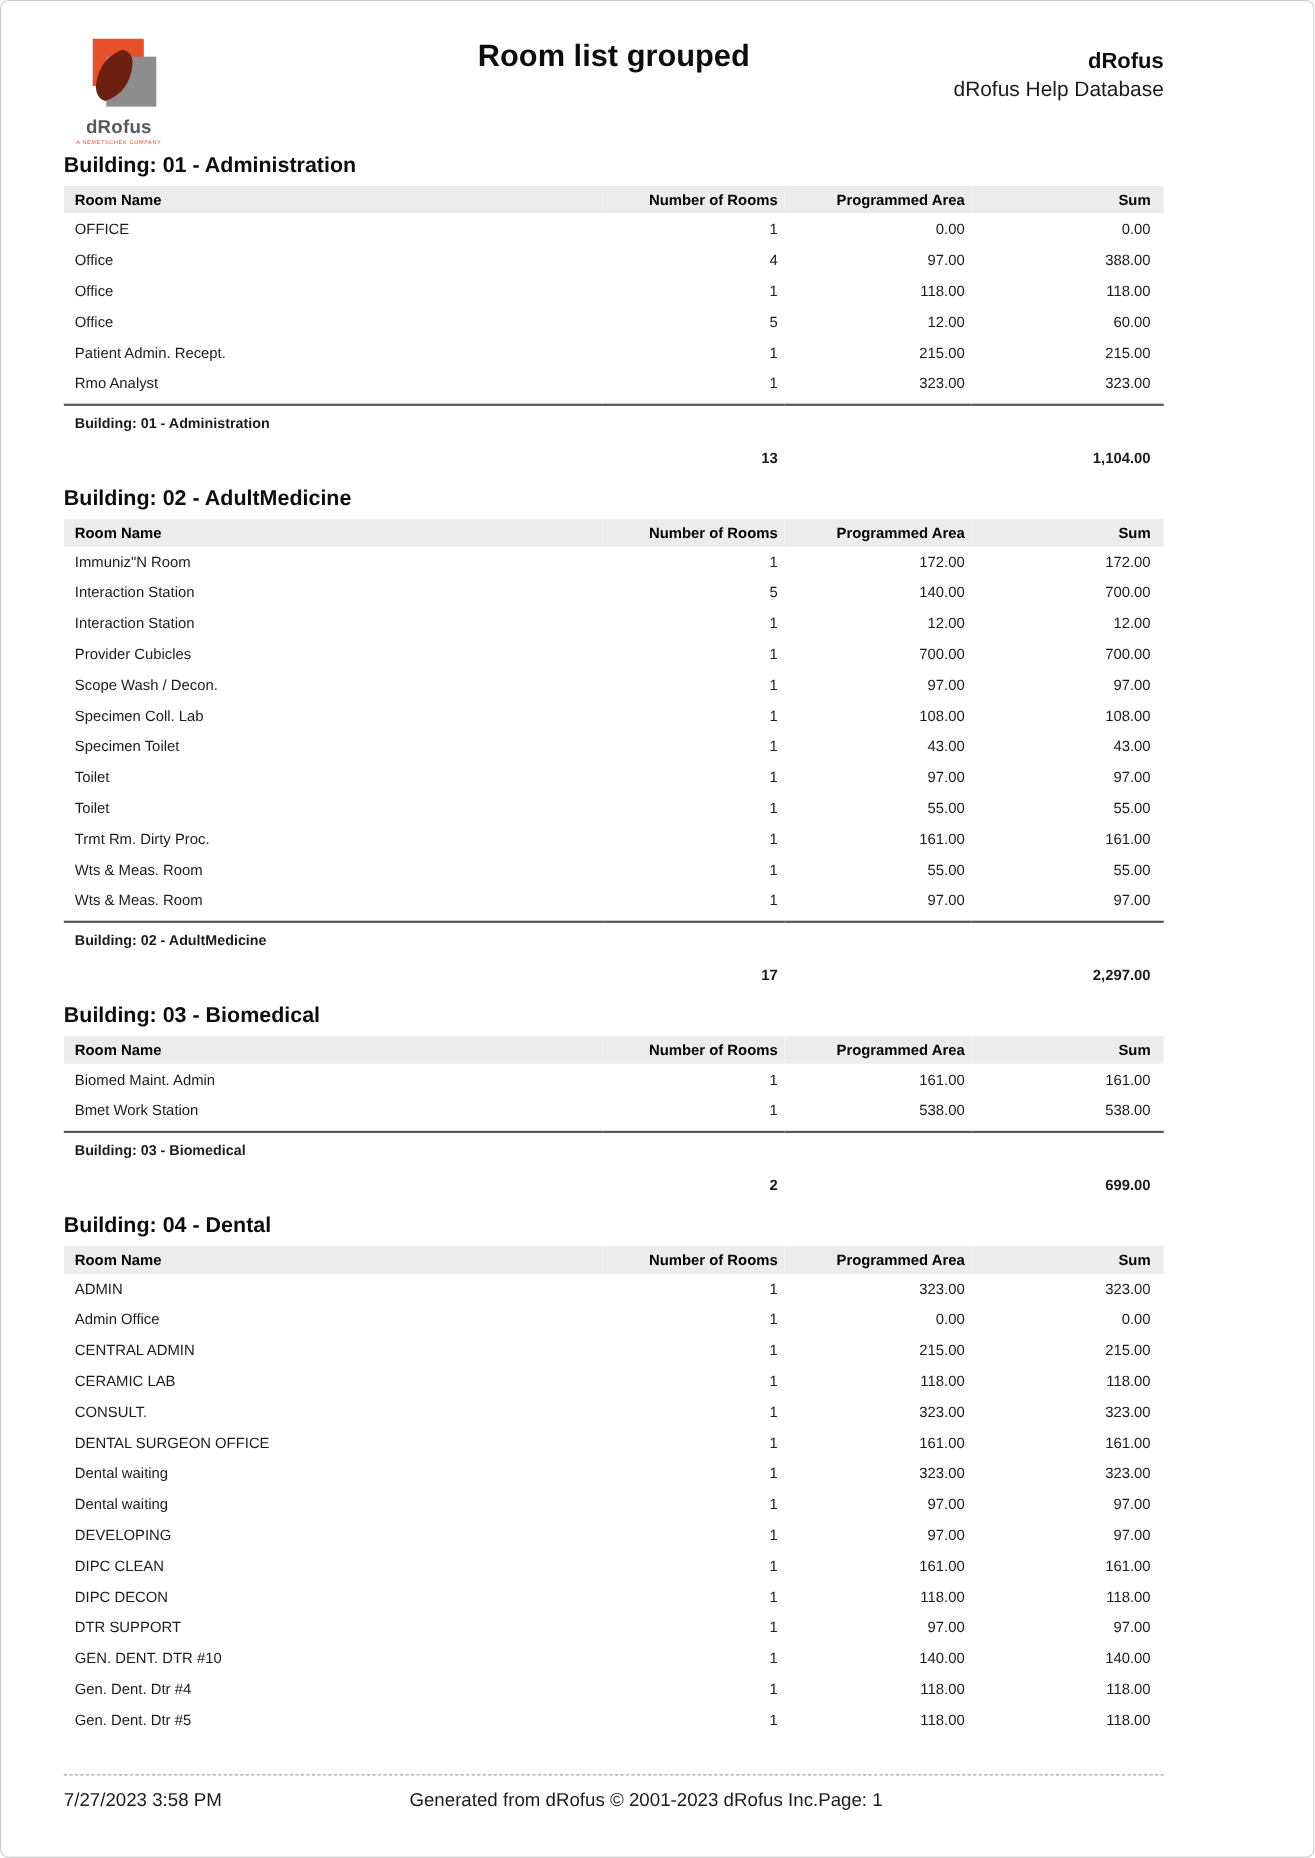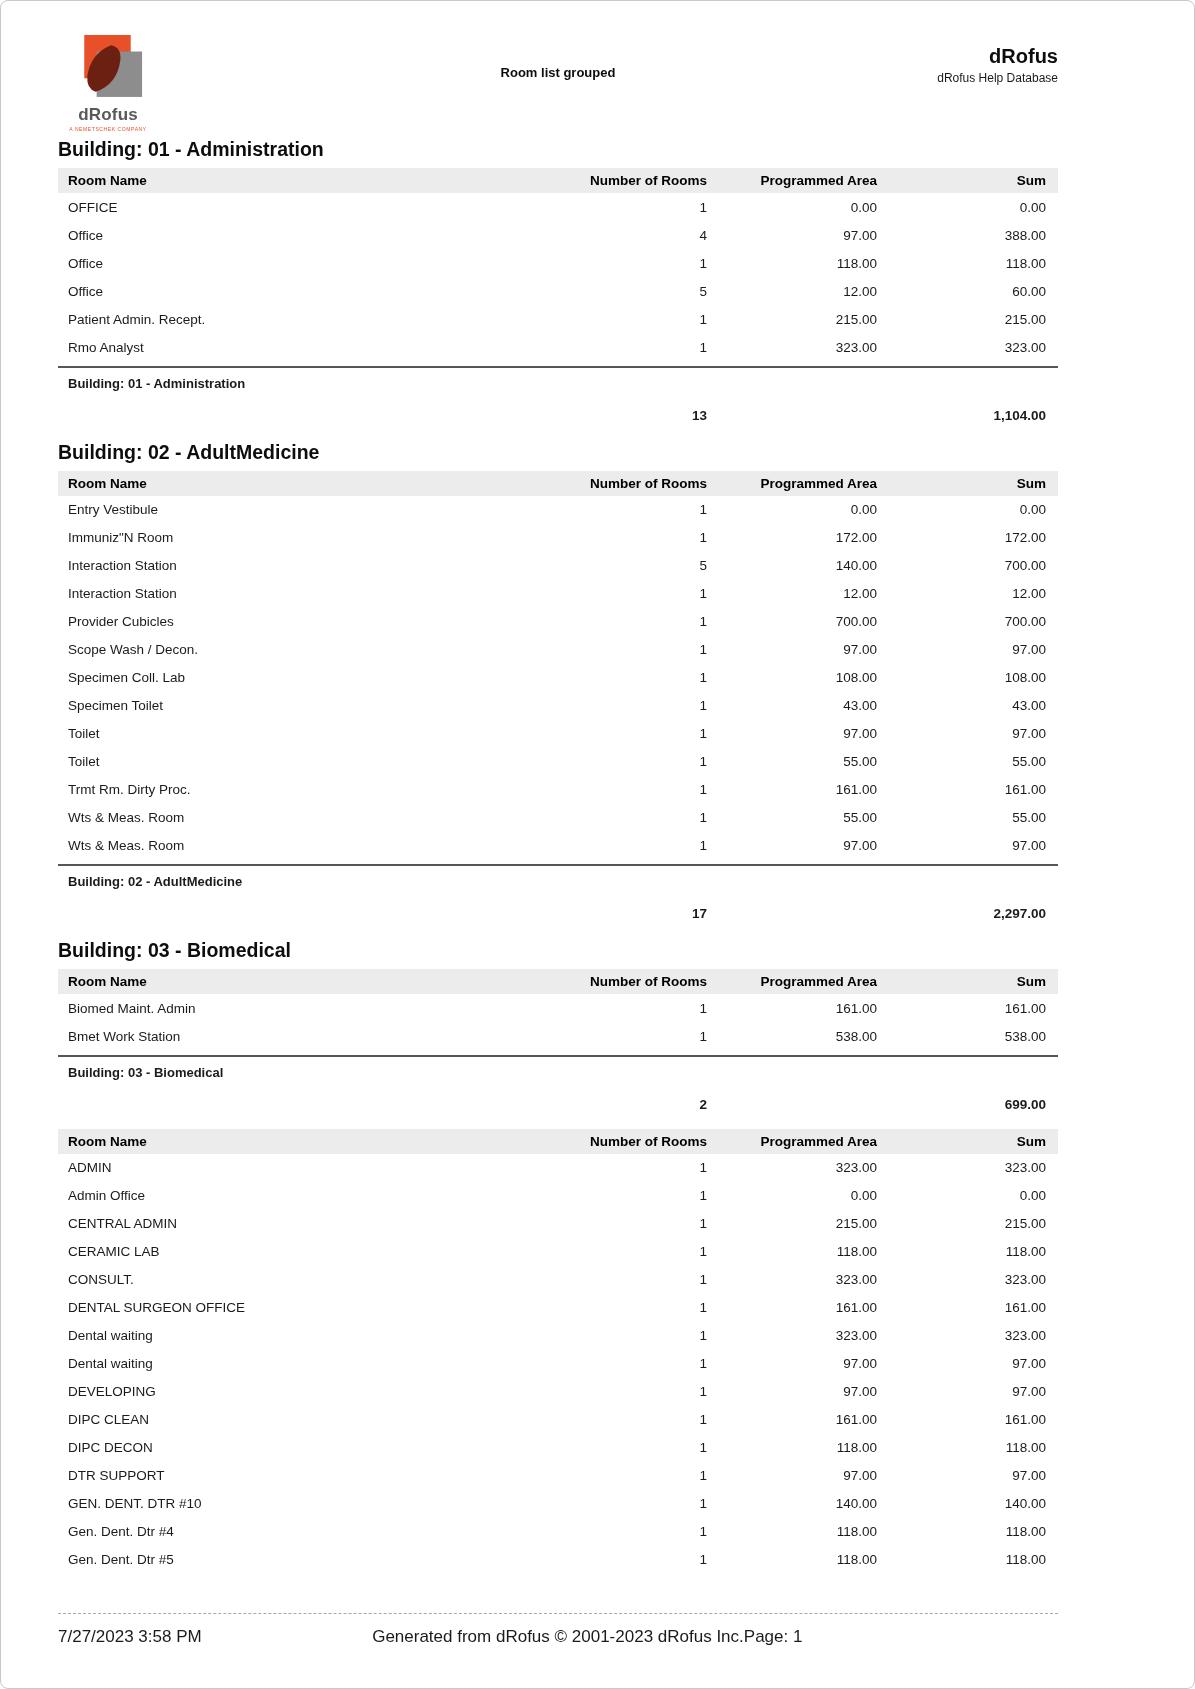--- a/index.html
+++ b/index.html
@@ -7,24 +7,24 @@
     position:relative; width:1195px; height:1689px; box-sizing:border-box;
     background:#ffffff; border:1px solid #c9c9c9; border-radius:8px; overflow:hidden;
   }
   .content { margin-left:57px; width:1000px; }
 
   
   .report-header { display:grid; grid-template-columns:1fr auto 1fr; padding-top:34px; }
   .logo-block { justify-self:start; text-align:center; width:100px; }
   .logo-word { font-size:17px; font-weight:700; color:#58595b; letter-spacing:0.2px; margin-top:2px; }
   .logo-tagline { font-size:5px; color:#e8502a; letter-spacing:0.6px; margin-top:1px; white-space:nowrap; }
-  .report-title { font-size:13px; font-weight:700; color:#0d0d0d; margin-top:30px; }
+  .report-title { font-size:28px; font-weight:700; color:#0d0d0d; margin-top:0; }
   .header-right { justify-self:end; text-align:right; margin-top:10px; }
   .brand { font-size:20px; font-weight:700; color:#0d0d0d; }
-  .database { font-size:12px; color:#1b1b1b; margin-top:3px; }
+  .database { font-size:19px; color:#1b1b1b; margin-top:3px; }
 
   
   .group-heading { font-size:19.5px; font-weight:700; color:#0d0d0d; margin:15px 0 7px 0; }
   .group:first-child .group-heading { margin-top:6px; }
   table.room-table { width:100%; border-collapse:collapse; table-layout:fixed; }
   table.room-table th, table.room-table td {
     font-size:13.5px; color:#1b1b1b; text-align:right; padding:0 6px 0 0; overflow:hidden; white-space:nowrap;
   }
   table.room-table th { background:#ececec; font-weight:700; color:#000; padding-top:5px; padding-bottom:5px;text-align:right; }
   table.room-table th:first-child, table.room-table td:first-child { text-align:left; padding-left:10px; }
@@ -151,26 +151,20 @@
       <thead>
         <tr>
                 <th>Room Name</th>
                 <th>Number of Rooms</th>
                 <th>Programmed Area</th>
                 <th>Sum</th>
               </tr>
       </thead>
       <tbody>
               <tr>
-                <td>Entry Vestibule</td>
-                <td>1</td>
-                <td>0.00</td>
-                <td>0.00</td>
-              </tr>
-              <tr>
                 <td>Immuniz"N Room</td>
                 <td>1</td>
                 <td>172.00</td>
                 <td>172.00</td>
               </tr>
               <tr>
                 <td>Interaction Station</td>
                 <td>5</td>
                 <td>140.00</td>
                 <td>700.00</td>
@@ -289,20 +283,21 @@
           <td></td>
           <td>2</td>
           <td></td>
           <td>699.00</td>
         </tr>
       </tfoot>
     </table>
   </section>
 
   <section class="group">
+    <h2 class="group-heading">Building: 04 - Dental</h2>
     <table class="room-table">
       <colgroup>
         <col style="width:490px">
               <col style="width:165px">
               <col style="width:170px">
               <col style="width:175px">
       </colgroup>
       <thead>
         <tr>
                 <th>Room Name</th>

